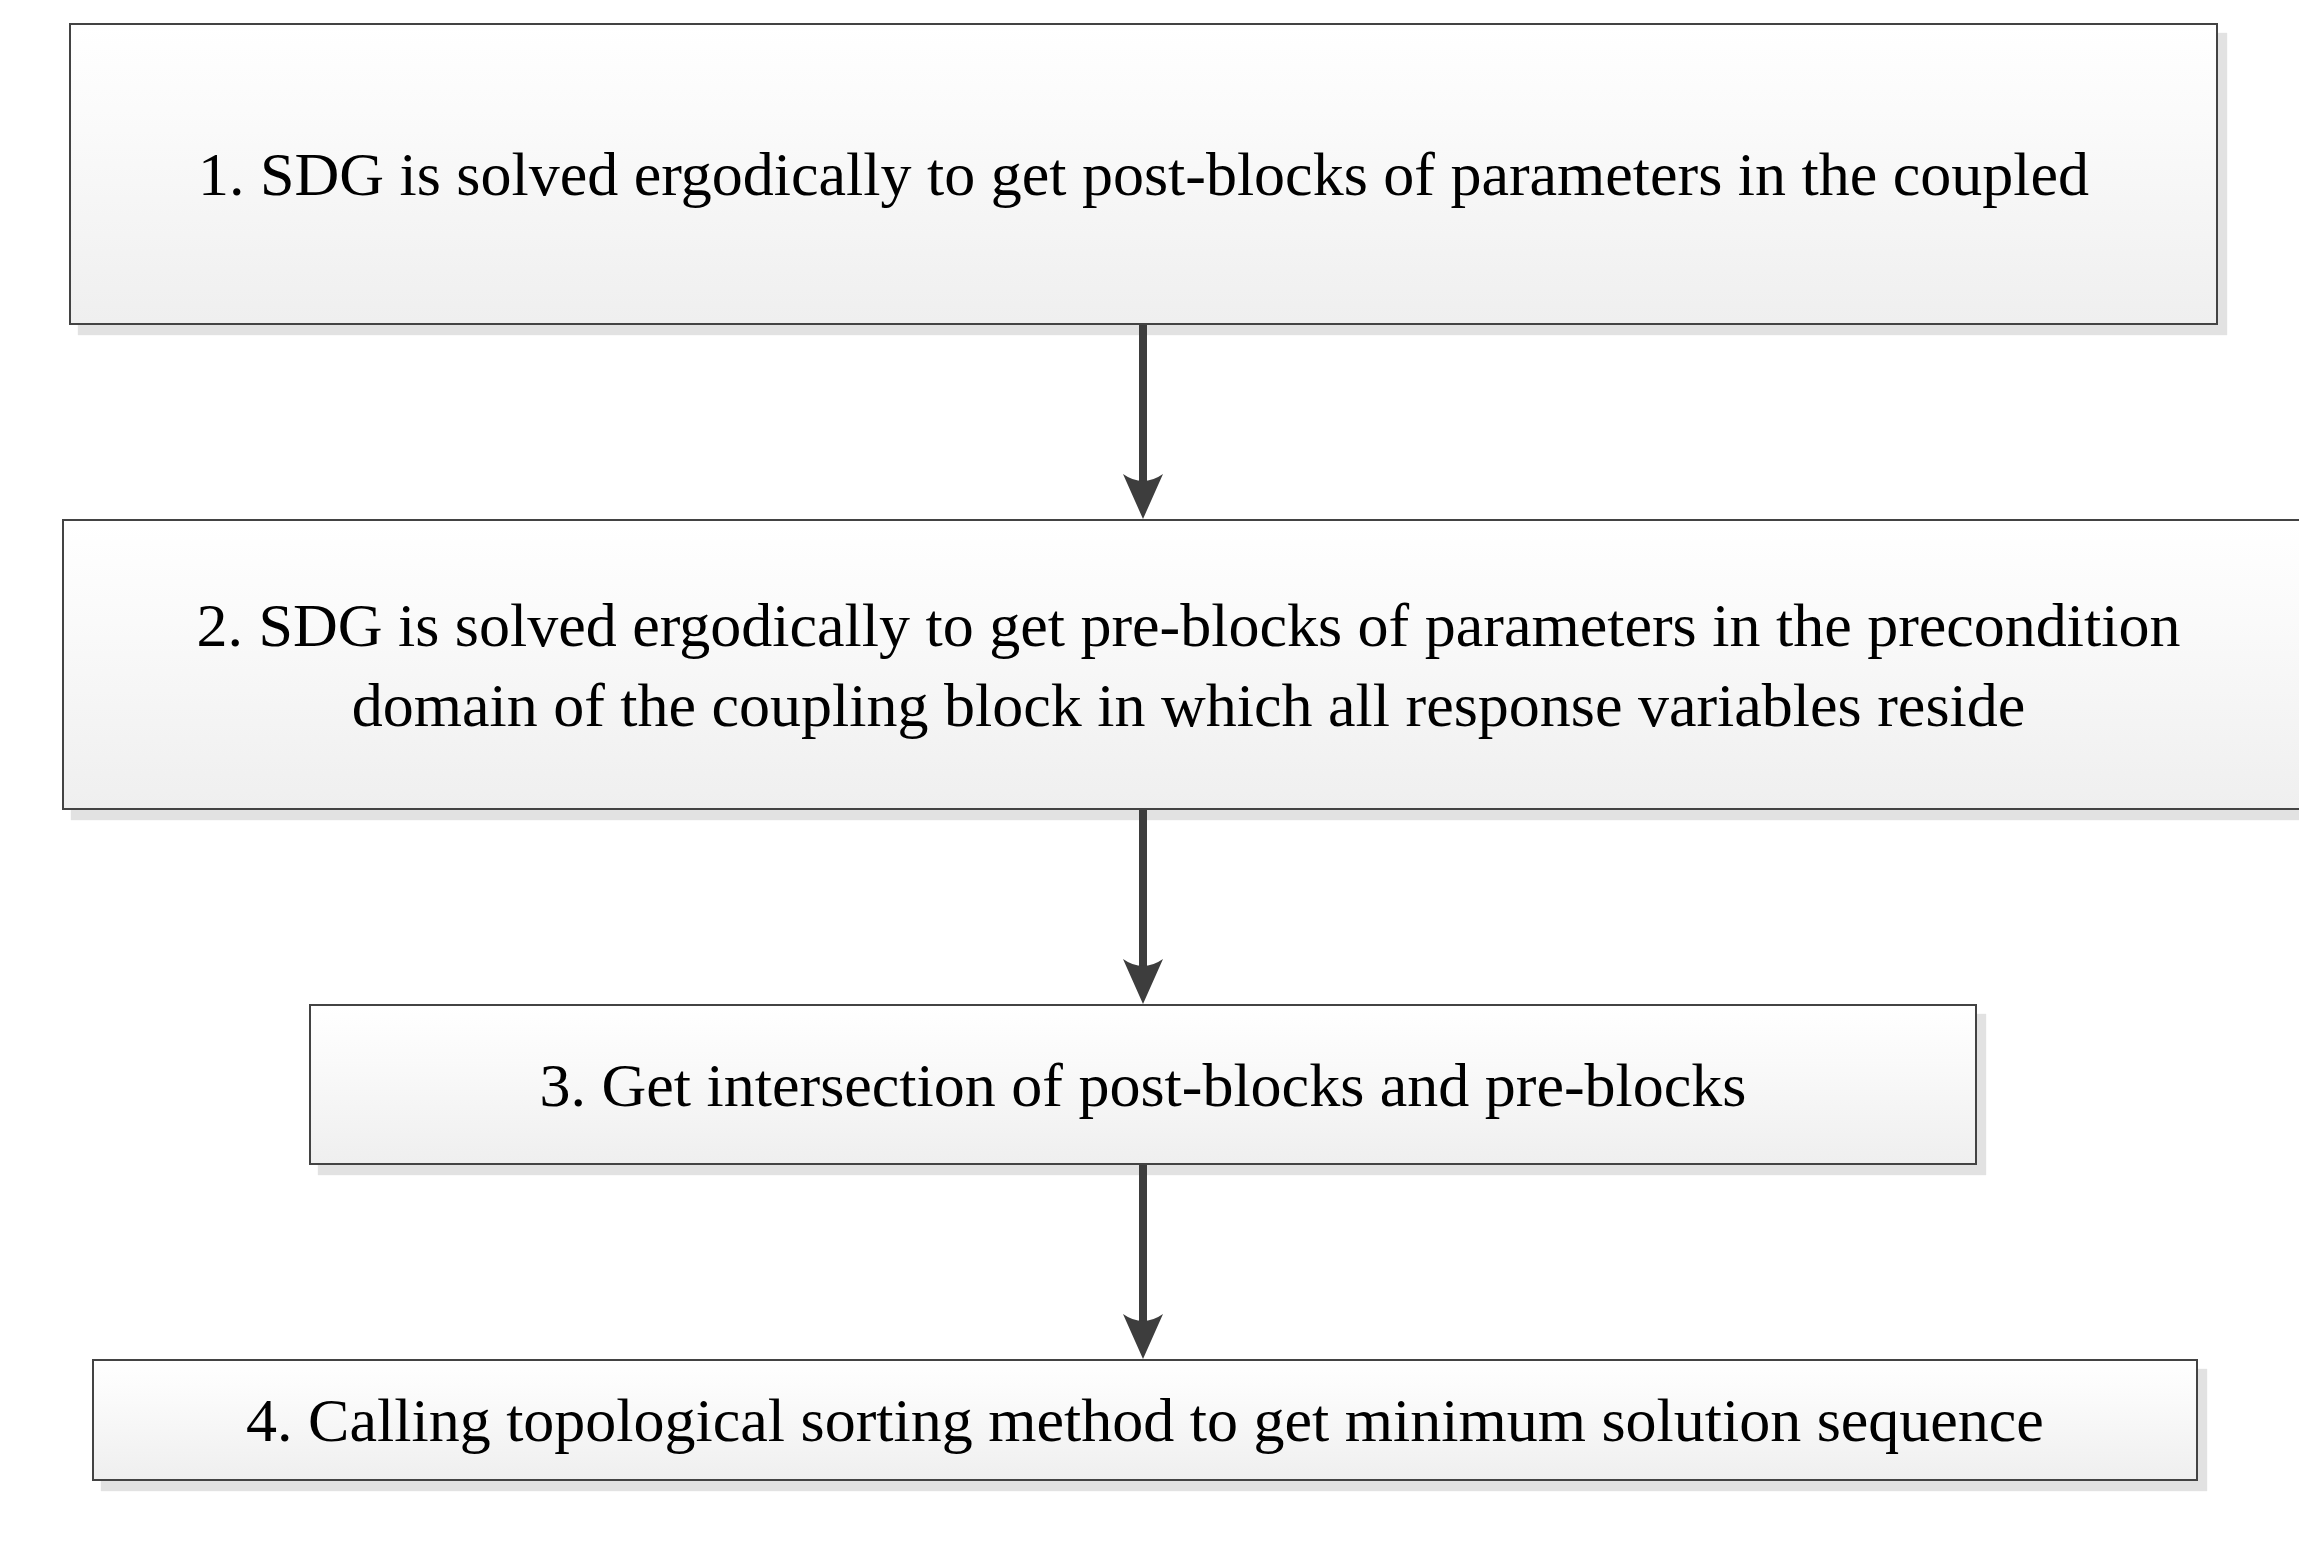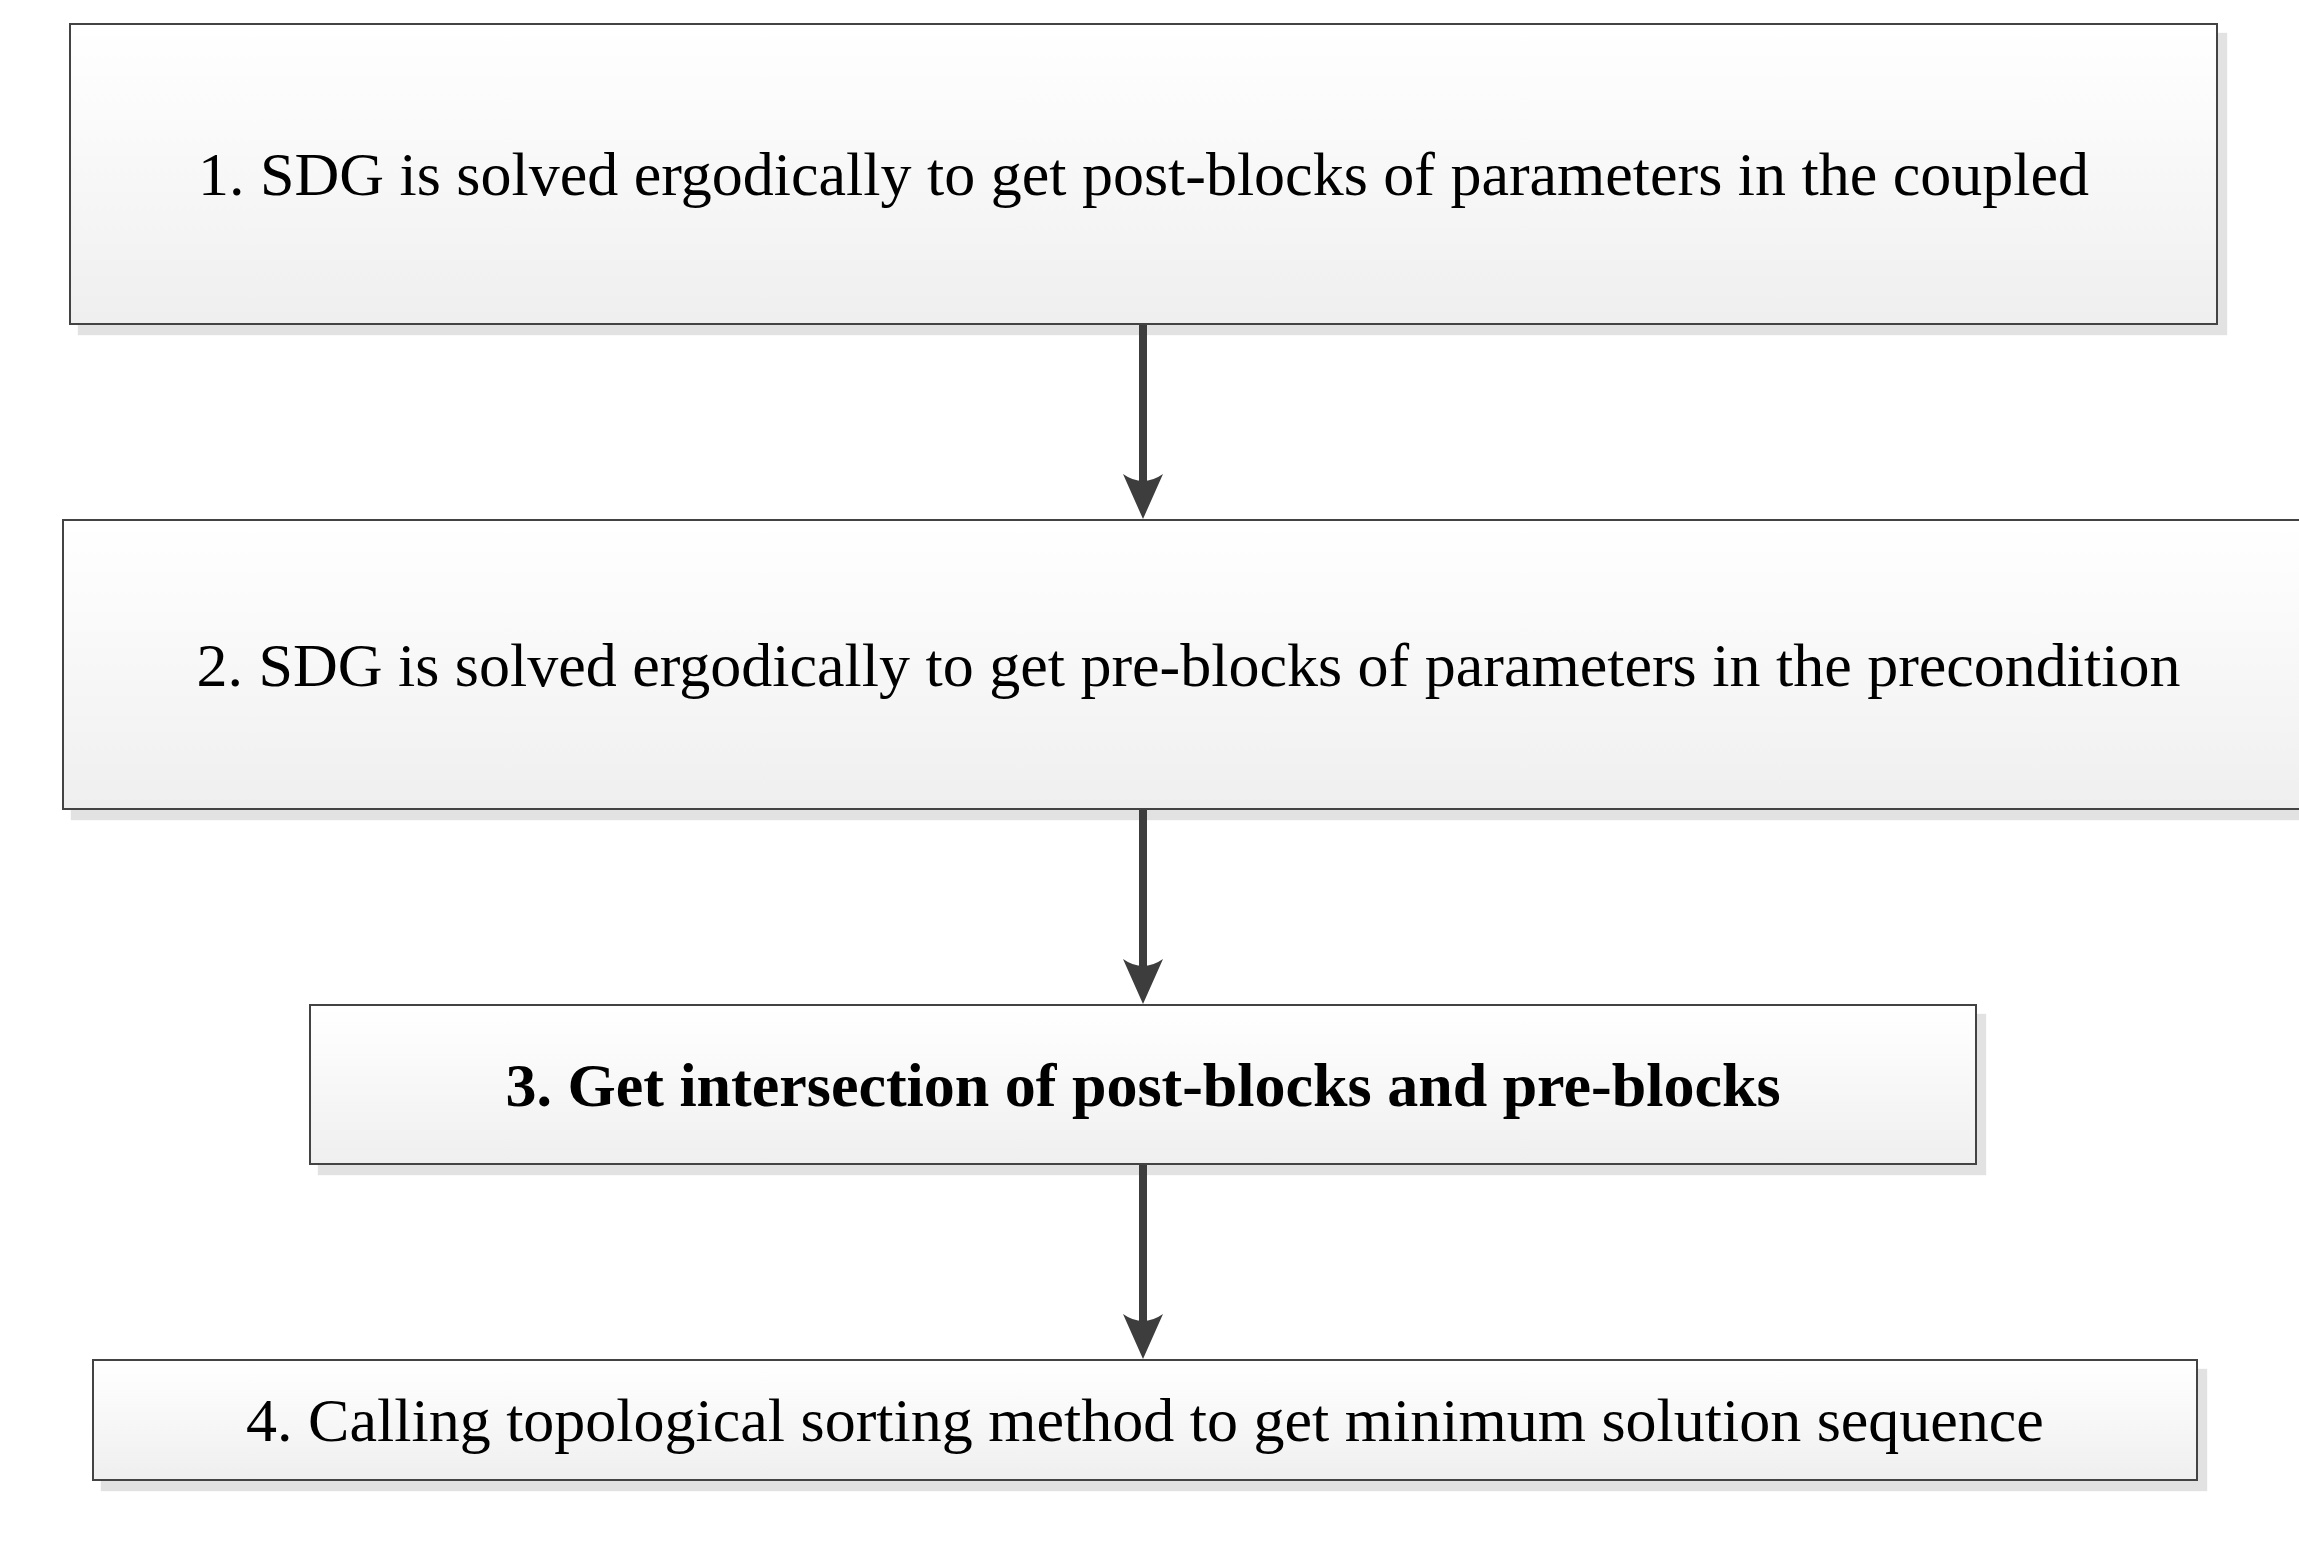--- a/index.html
+++ b/index.html
@@ -28,21 +28,21 @@
     color: #000000;
     font-size: 62px;
     line-height: 80px;
   }
   .flow-box .line {
     white-space: nowrap;
     display: block;
   }
   #box1 { left: 69px;  top: 23px;   width: 2149px; height: 302px; }
   #box2 { left: 18px;  top: 519px;  width: 2253px; height: 291px; margin-left: 44px; }
-  #box3 { left: 309px; top: 1004px; width: 1668px; height: 161px; font-weight: bold; }
+  #box3 { left: 309px; top: 1004px; width: 1668px; height: 161px; }
   #box4 { left: 92px;  top: 1359px; width: 2106px; height: 122px; }
   .flow-arrow {
     position: absolute;
     left: 1121px;
     width: 44px;
     display: block;
   }
   #arrow1 { top: 325px;  height: 194px; }
   #arrow2 { top: 810px;  height: 194px; }
   #arrow3 { top: 1165px; height: 194px; }
@@ -54,20 +54,21 @@
   <span class="line">1. SDG is solved ergodically to get post-blocks of parameters in the coupled</span>
 </div>
 
 <svg id="arrow1" class="flow-arrow" viewBox="0 0 44 194" aria-hidden="true">
   <rect x="18" y="0" width="8" height="160" fill="#3d3d3d"></rect>
   <path d="M2,149 Q22,163 42,149 L22,194 Z" fill="#3d3d3d"></path>
 </svg>
 
 <div id="box2" class="flow-box">
   <span class="line">2. SDG is solved ergodically to get pre-blocks of parameters in the precondition</span>
+  <span class="line">domain of the coupling block in which all response variables reside</span>
 </div>
 
 <svg id="arrow2" class="flow-arrow" viewBox="0 0 44 194" aria-hidden="true">
   <rect x="18" y="0" width="8" height="160" fill="#3d3d3d"></rect>
   <path d="M2,149 Q22,163 42,149 L22,194 Z" fill="#3d3d3d"></path>
 </svg>
 
 <div id="box3" class="flow-box">
   <span class="line">3. Get intersection of post-blocks and pre-blocks</span>
 </div>

